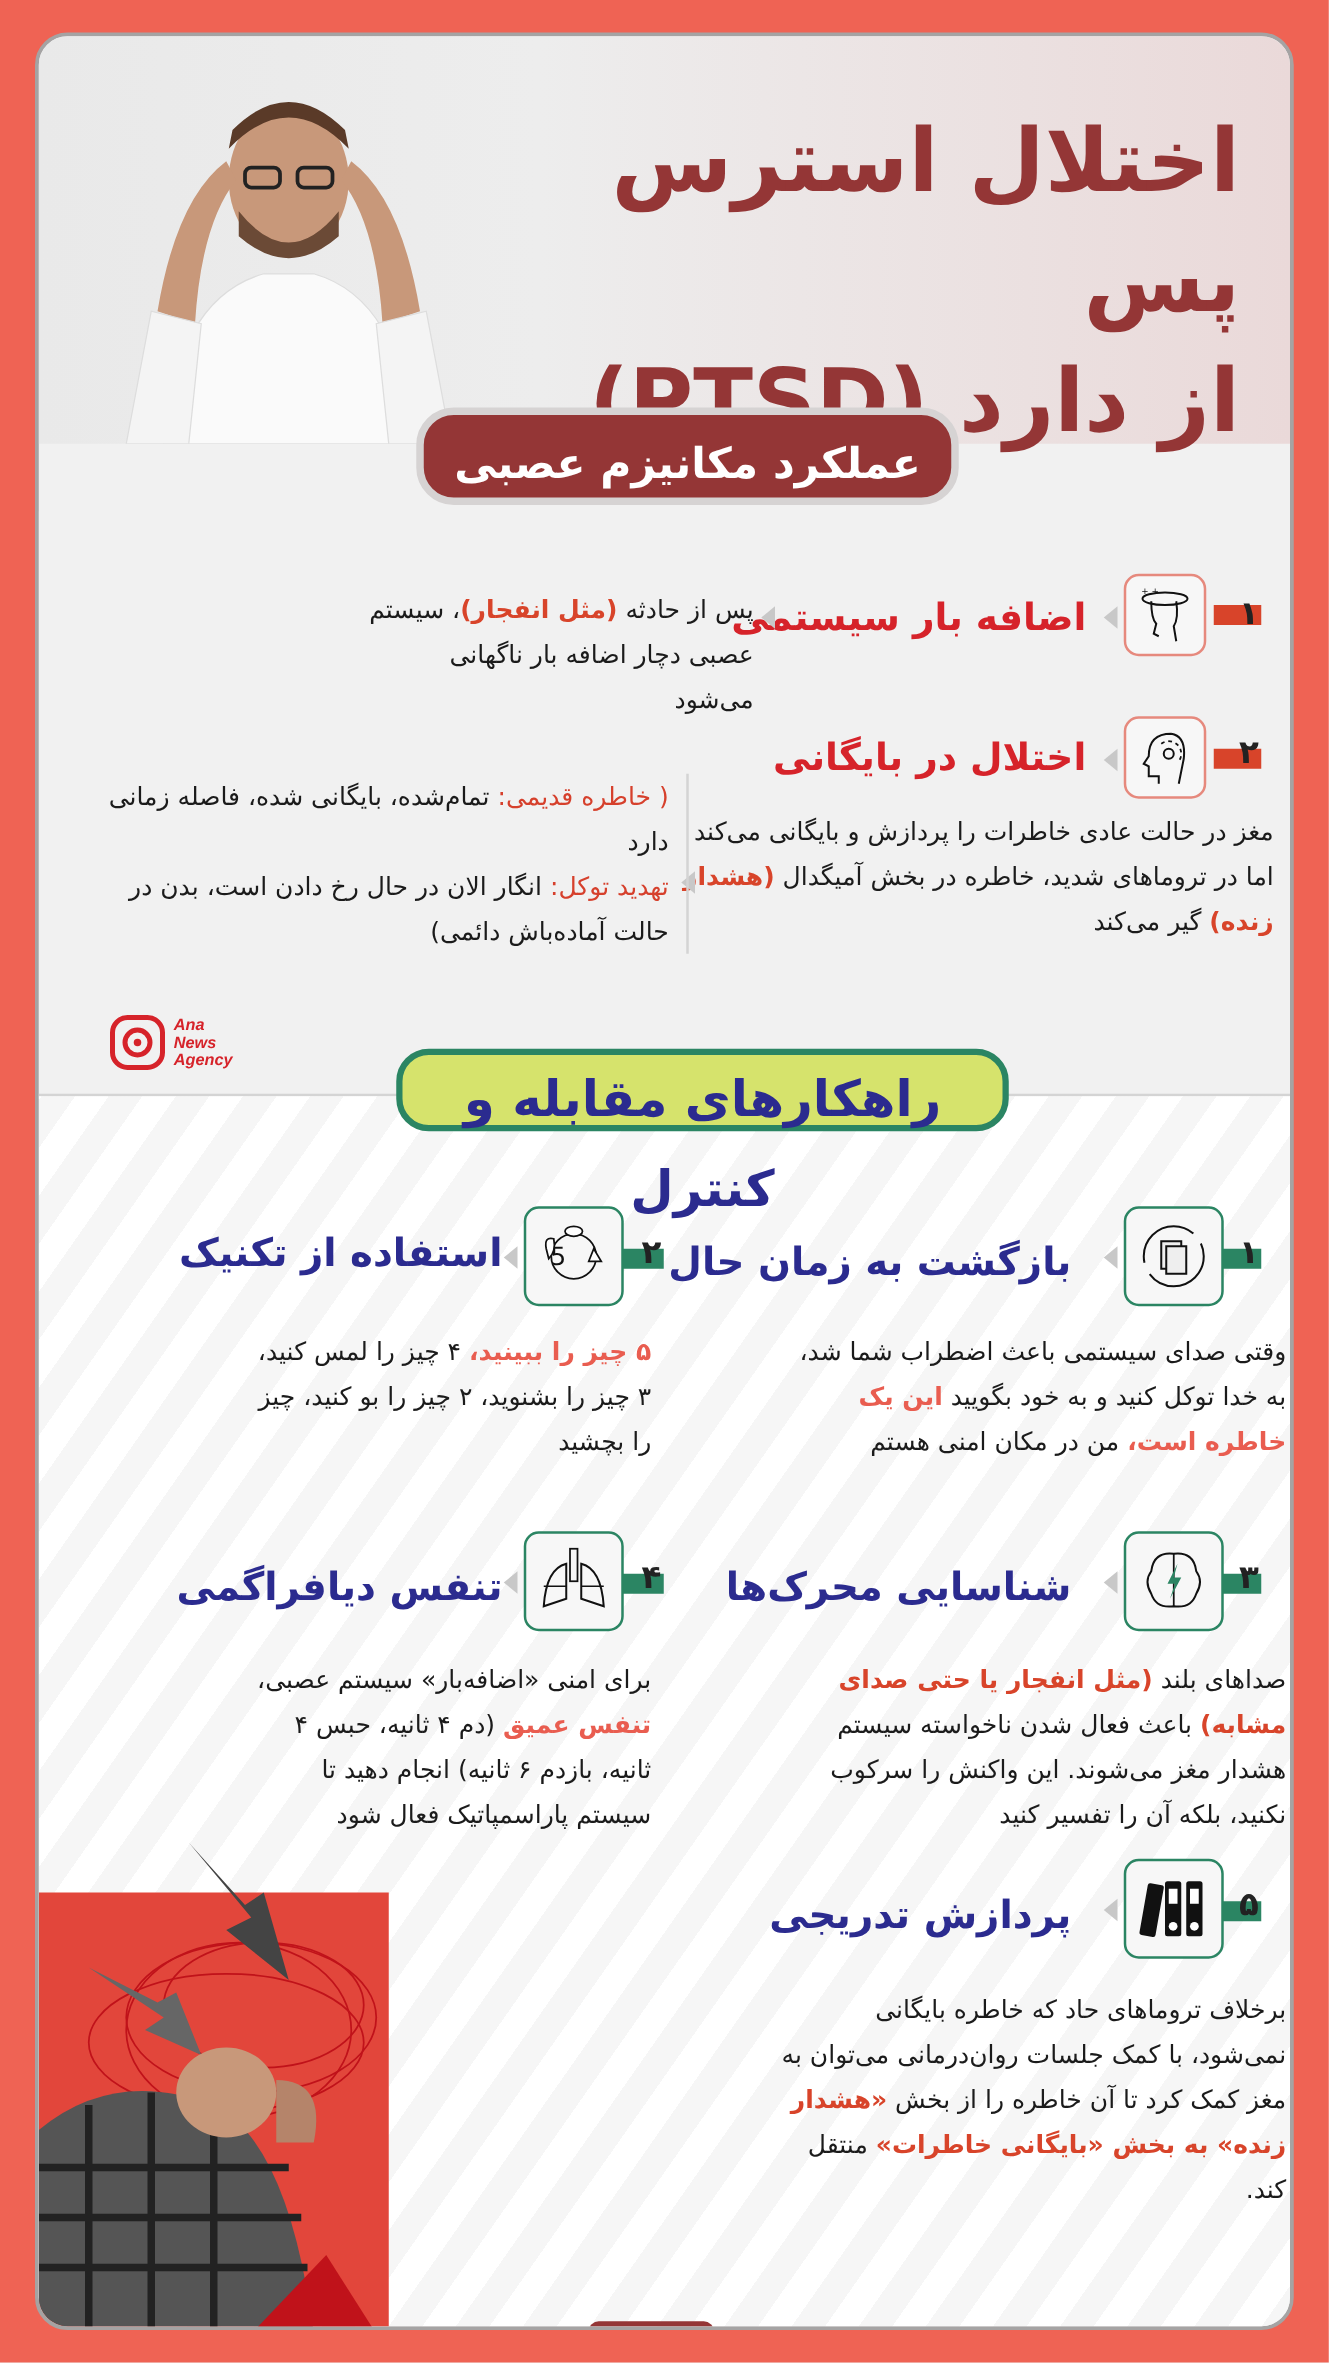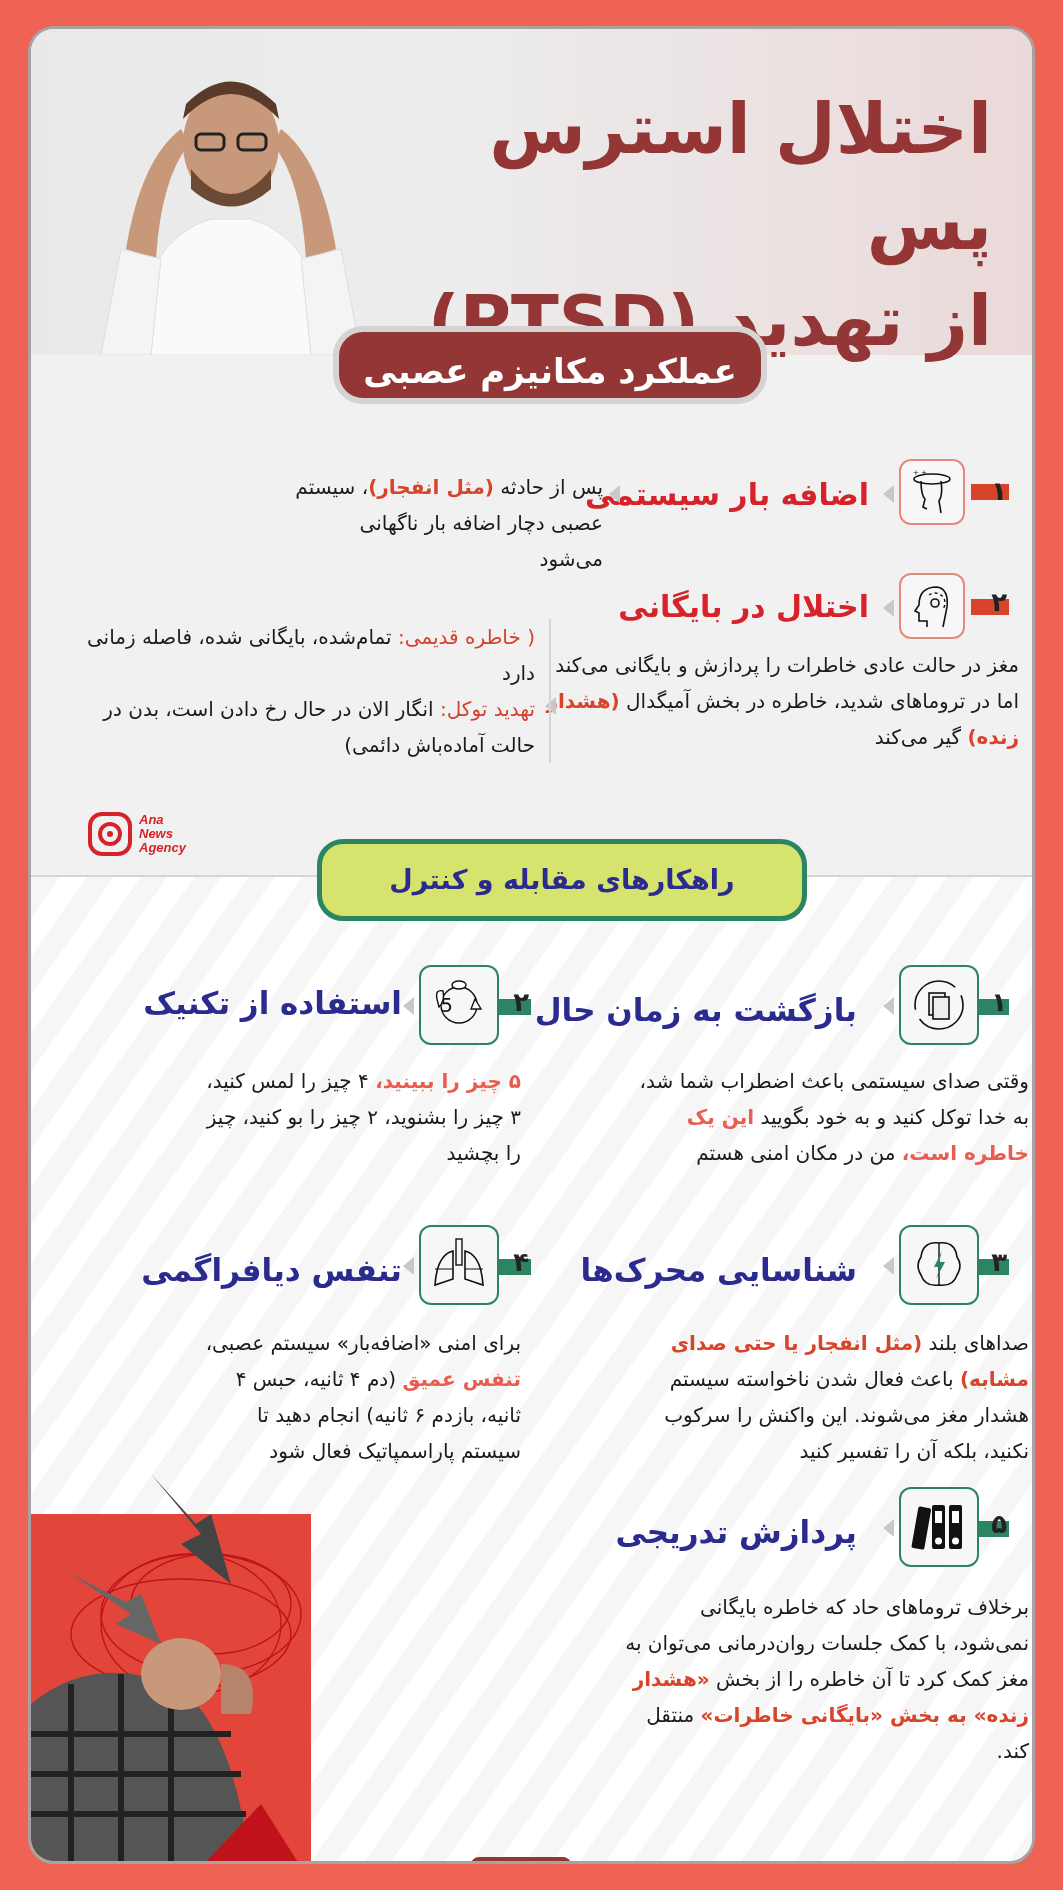--- a/index.html
+++ b/index.html
@@ -54,23 +54,23 @@
   .hl { color:#d8442a; font-weight:bold; }
   .hl2 { color:#e95d50; font-weight:bold; }
   .hl3 { color:#d6402c; }
   .note {
     position:absolute; left:40px; top:590px; width:480px; color:#1b1b1b; font-size:20px;
     line-height:36px; text-align:right; border-right:2px solid #d4d4d4; padding-right:14px; box-sizing:border-box;
   }
   .logo { position:absolute; left:56px; top:782px; display:flex; align-items:center; direction:ltr; gap:6px;font-style:italic; }
   .logo-txt { color:#d6232a; font-size:13px; line-height:14px; font-weight:bold; font-family:"Liberation Sans", sans-serif; }
   .pill-green {
-    position:absolute; left:286px; top:810px; width:490px; height:82px;
+    position:absolute; left:286px; top:810px; width:490px; height:66px;
     background:#d6e36c; border:5px solid #2b8563; border-radius:26px; box-sizing:border-box;
-    color:#2b2b8f; font-weight:bold; font-size:27px; line-height:72px; text-align:center;
+    color:#2b2b8f; font-weight:bold; font-size:40px; line-height:72px; text-align:center;
   }
   .photo {
     position:absolute; left:0; top:1445px; width:280px; height:393px;
   }
   .footer-badge {
     position:absolute; left:440px; top:1828px; width:100px; height:34px; background:#943636;
     border-radius:8px 8px 0 0; color:#fff; font-weight:bold; font-size:17px; line-height:34px; text-align:center;
   }
 </style>
 </head>
@@ -86,21 +86,21 @@
       <rect x="125" y="85" width="28" height="16" rx="5" fill="none" stroke="#222" stroke-width="3"></rect>
       <rect x="167" y="85" width="28" height="16" rx="5" fill="none" stroke="#222" stroke-width="3"></rect>
       <path d="M60 306 Q70 190 140 170 L180 170 Q250 190 260 306Z" fill="#fafafa" stroke="#ddd"></path>
       <path d="M55 200 Q70 110 110 80 L118 95 Q90 130 85 210Z" fill="#c8987a"></path>
       <path d="M265 200 Q250 110 210 80 L202 95 Q230 130 235 210Z" fill="#c8987a"></path>
       <path d="M30 306 L50 200 L90 210 L80 306Z" fill="#f4f4f4" stroke="#ddd"></path>
       <path d="M290 306 L270 200 L230 210 L240 306Z" fill="#f4f4f4" stroke="#ddd"></path>
     </svg>
     <div class="title">
       <div>اختلال استرس پس</div>
-      <div>از تهدید (PTSD)</div>
+      <div>از دارد (PTSD)</div>
     </div>
   </div>
 
   <div class="sec1"></div>
 
   <div class="pill-red">عملکرد مکانیزم عصبی</div>
 
   <div class="num-bar" style="left:940px;top:455px;width:38px;background:#d8442a;"></div>
   <div class="badge-num" style="left:948px;top:455px;">۱</div>
   <div class="icon-box" style="left:868px;top:430px;border:2px solid #e6897d;">

